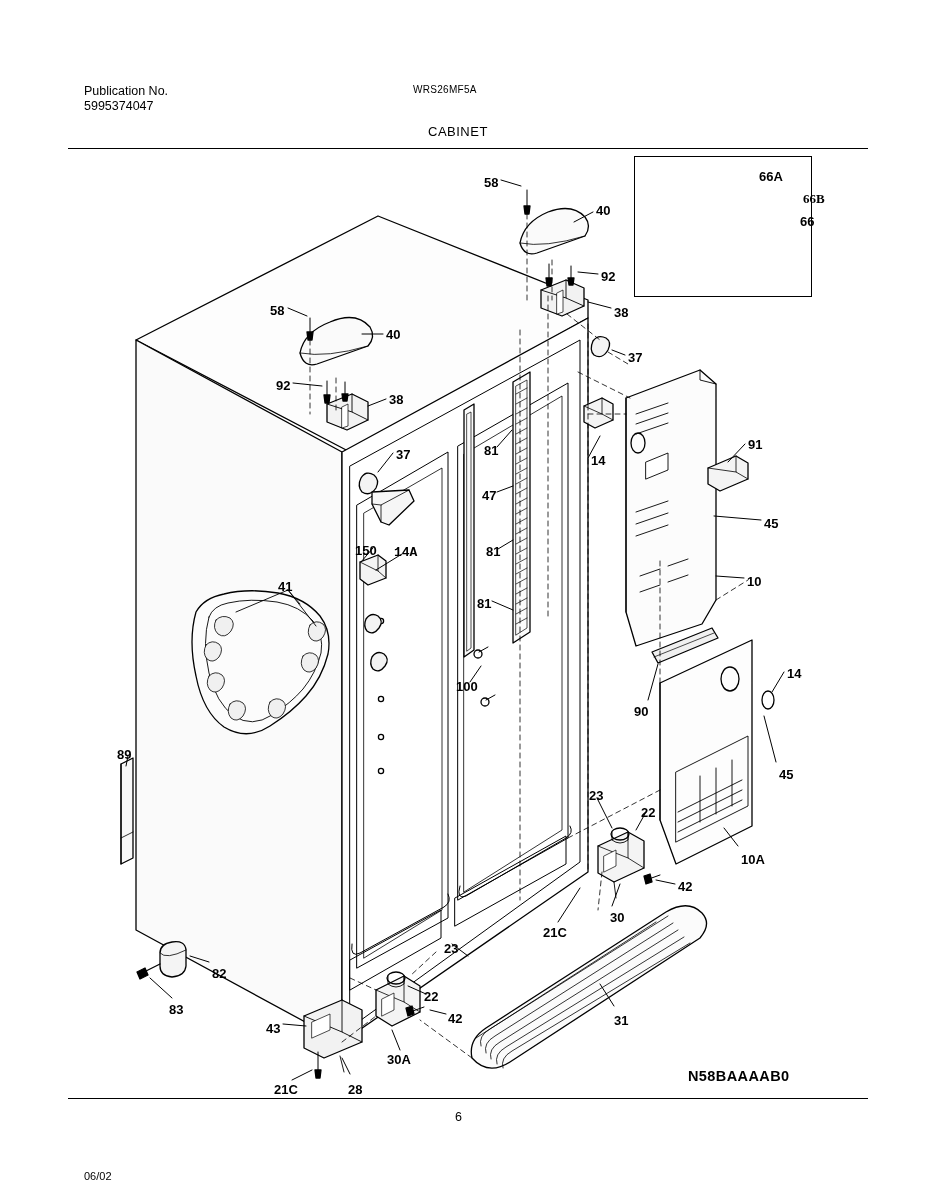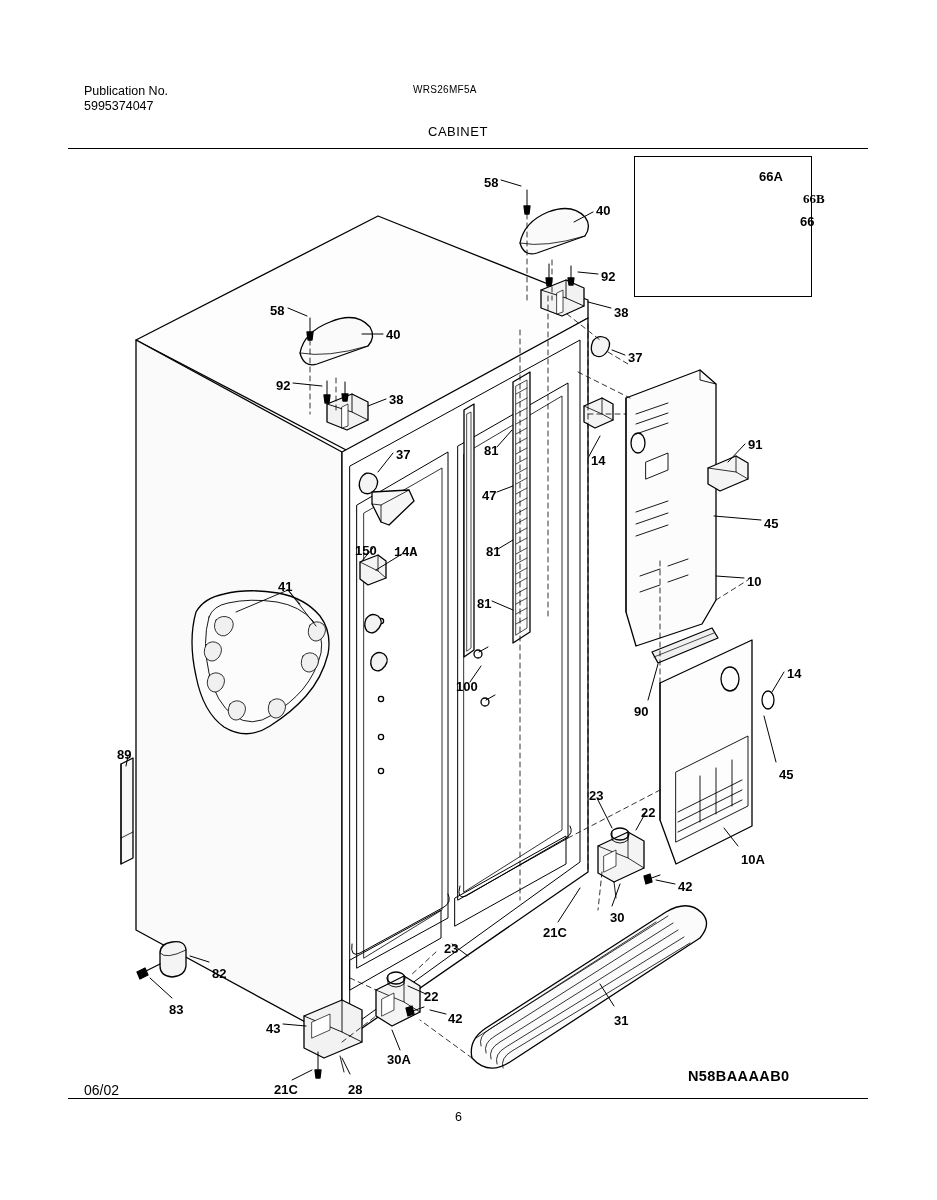--- a/index.html
+++ b/index.html
@@ -52,22 +52,22 @@
     position: absolute;
     left: 68px;
     top: 1098px;
     width: 800px;
     height: 1px;
     background: #000;
   }
   .ftr-date {
     position: absolute;
     left: 84px;
-    top: 1082px;
-    font-size: 14px;
+    top: 1170px;
+    font-size: 11px;
   }
   .ftr-page {
     position: absolute;
     left: 455px;
     top: 1110px;
     font-size: 12.5px;
   }
   .diagram-code {
     position: absolute;
     left: 688px;

